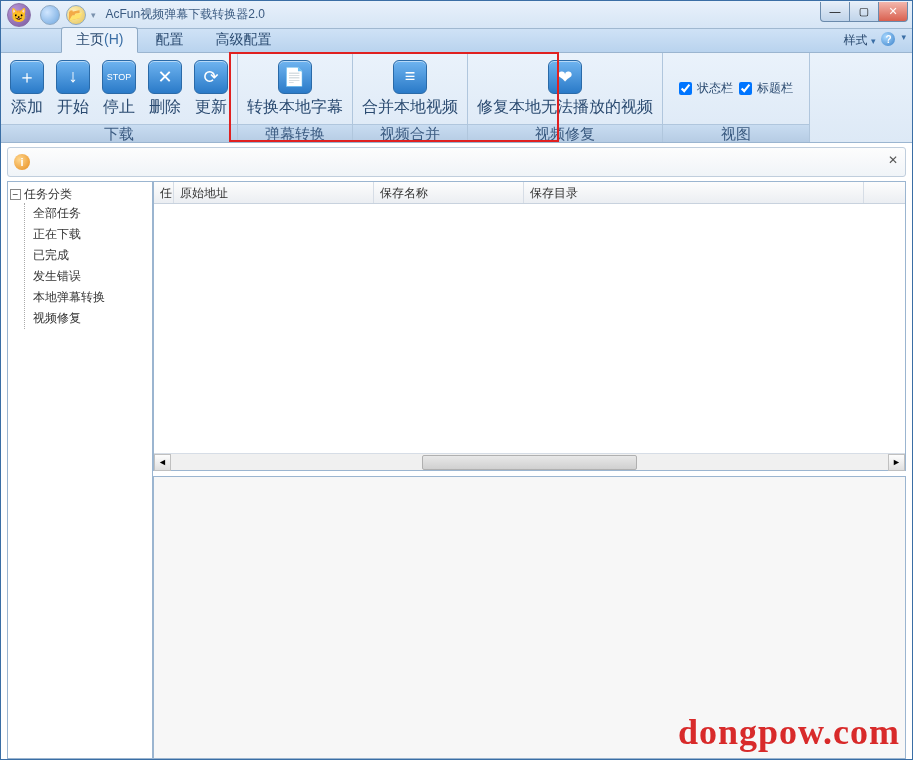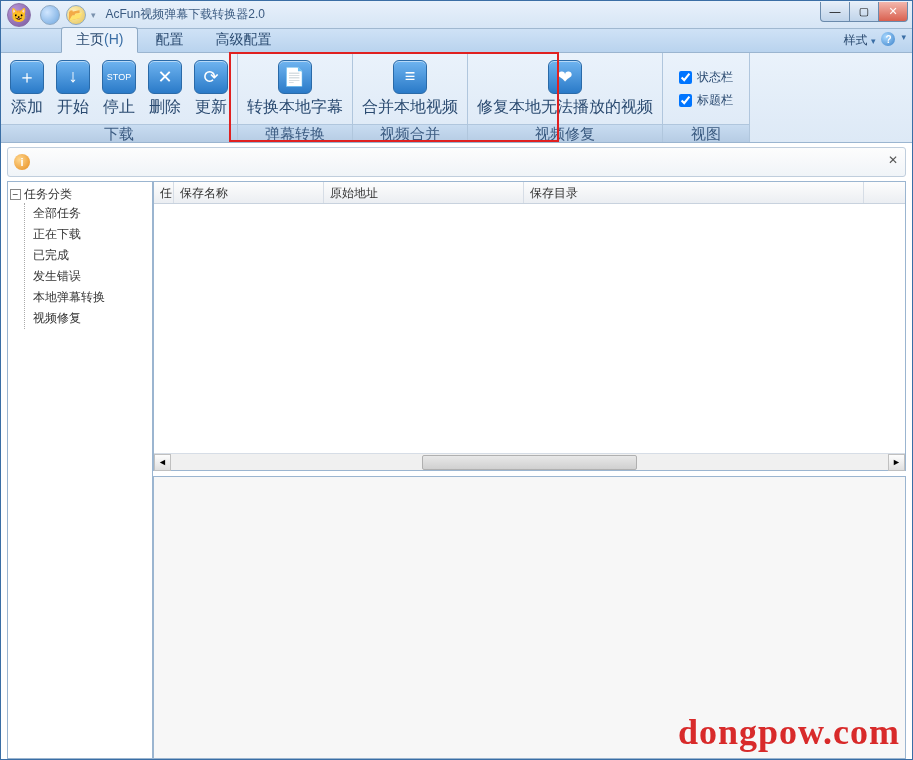--- a/index.html
+++ b/index.html
@@ -34,21 +34,21 @@
 
 .ribbon { height: 90px; background: linear-gradient(to bottom, #eaf2fb, #dde9f6); display: flex; border-bottom: 1px solid #9bb5d0; }
 .ribbon-group { display: flex; flex-direction: column; border-right: 1px solid #b0c6dd; }
 .ribbon-group .buttons { flex: 1; display: flex; align-items: center; padding: 2px 4px; gap: 2px; }
 .ribbon-group .group-label { height: 18px; background: linear-gradient(to bottom, #c8dcf1, #b6cce4); text-align: center; font-size: 15px; color: #3a5a80; line-height: 18px; border-top: 1px solid #b0c6dd; }
 .ribbon-btn { display: flex; flex-direction: column; align-items: center; justify-content: center; padding: 2px 5px; cursor: pointer; border-radius: 3px; min-width: 38px; }
 .ribbon-btn .ico { width: 34px; height: 34px; border-radius: 6px; background: linear-gradient(to bottom, #6fb4f0, #2a7ac8); border: 1px solid #2a6aa8; display: flex; align-items: center; justify-content: center; color: #fff; font-size: 18px; box-shadow: inset 0 1px 0 rgba(255,255,255,0.5); margin-bottom: 3px; }
 .ribbon-btn .lbl { font-size: 16px; color: #2a4a70; white-space: nowrap; }
 .ribbon-btn.wide { min-width: 80px; }
 .ribbon-btn.wider { min-width: 130px; }
-.ribbon-check-group { padding: 8px 12px; display: flex; flex-direction: column; gap: 6px; font-size: 12px; color: #2a4a70; }
+.ribbon-check-group { padding: 8px 12px; display: flex; gap: 6px; font-size: 12px; color: #2a4a70; }
 .ribbon-check-group label { display: flex; align-items: center; gap: 5px; cursor: pointer; }
 
 .highlight-box { position: absolute; border: 2px solid #e02020; pointer-events: none; z-index: 50; }
 
 
 .infobar { height: 30px; margin: 4px 6px; border: 1px solid #c0cedd; border-radius: 3px; background: linear-gradient(to bottom, #fdfdfd, #f0f4f8); display: flex; align-items: center; padding: 0 6px; position: relative; }
 .infobar .info-icon { width: 16px; height: 16px; border-radius: 50%; background: radial-gradient(circle at 35% 35%, #ffd890, #e68a1a); color: #fff; font-weight: bold; font-size: 11px; display: flex; align-items: center; justify-content: center; margin-right: 8px; }
 .infobar .info-text { color: #333; font-size: 12px; }
 .infobar .info-close { position: absolute; right: 4px; top: 4px; width: 16px; height: 16px; cursor: pointer; color: #555; font-size: 12px; display: flex; align-items: center; justify-content: center; }
 
@@ -204,22 +204,22 @@
             <div class="tree-item">本地弹幕转换</div>
             <div class="tree-item">视频修复</div>
           </div>
       </div>
     </div>
 
     <div class="right-side">
       <div class="listview">
         <div class="list-header" id="list-header">
             <div class="col" style="width: 20px;">任</div>
+            <div class="col" style="width: 200px;">原始地址</div>
             <div class="col" style="width: 150px;">保存名称</div>
-            <div class="col" style="width: 200px;">原始地址</div>
             <div class="col" style="width: 340px;">保存目录</div>
           </div>
         <div class="list-body"></div>
         <div class="h-scrollbar">
           <div class="arrow">◄</div>
           <div class="track">
               <div class="thumb"></div>
             </div>
           <div class="arrow">►</div>
         </div>

